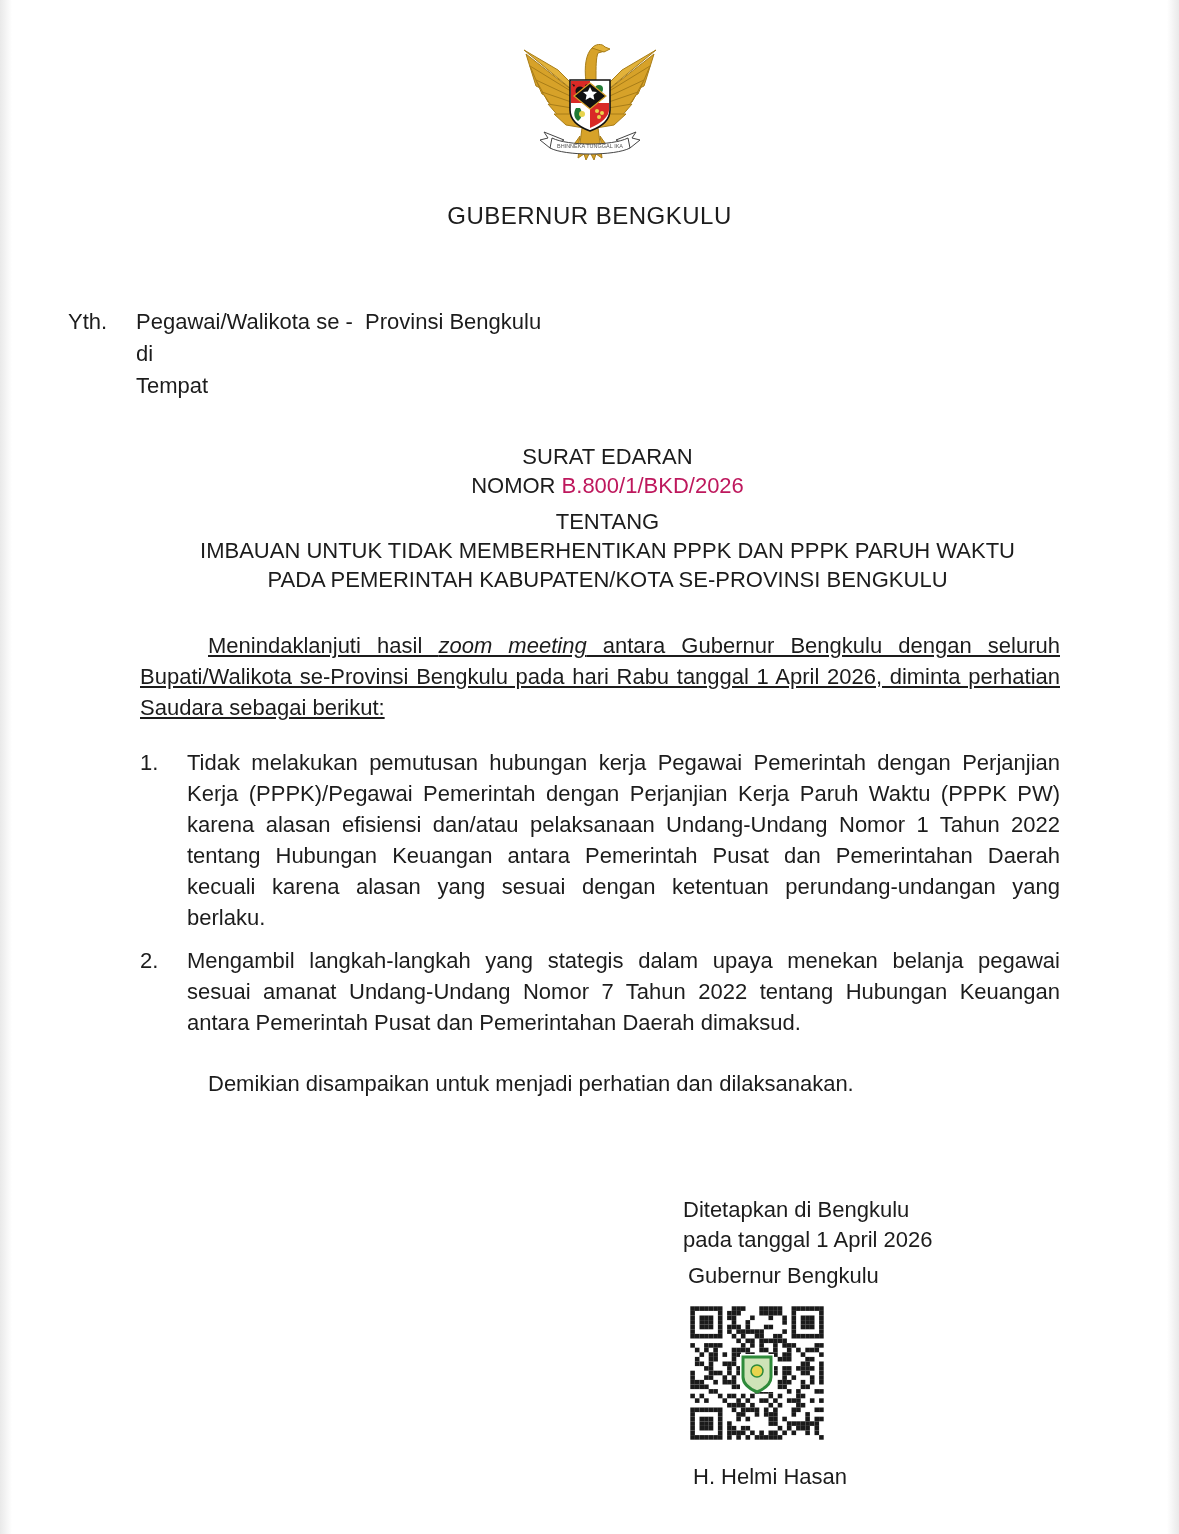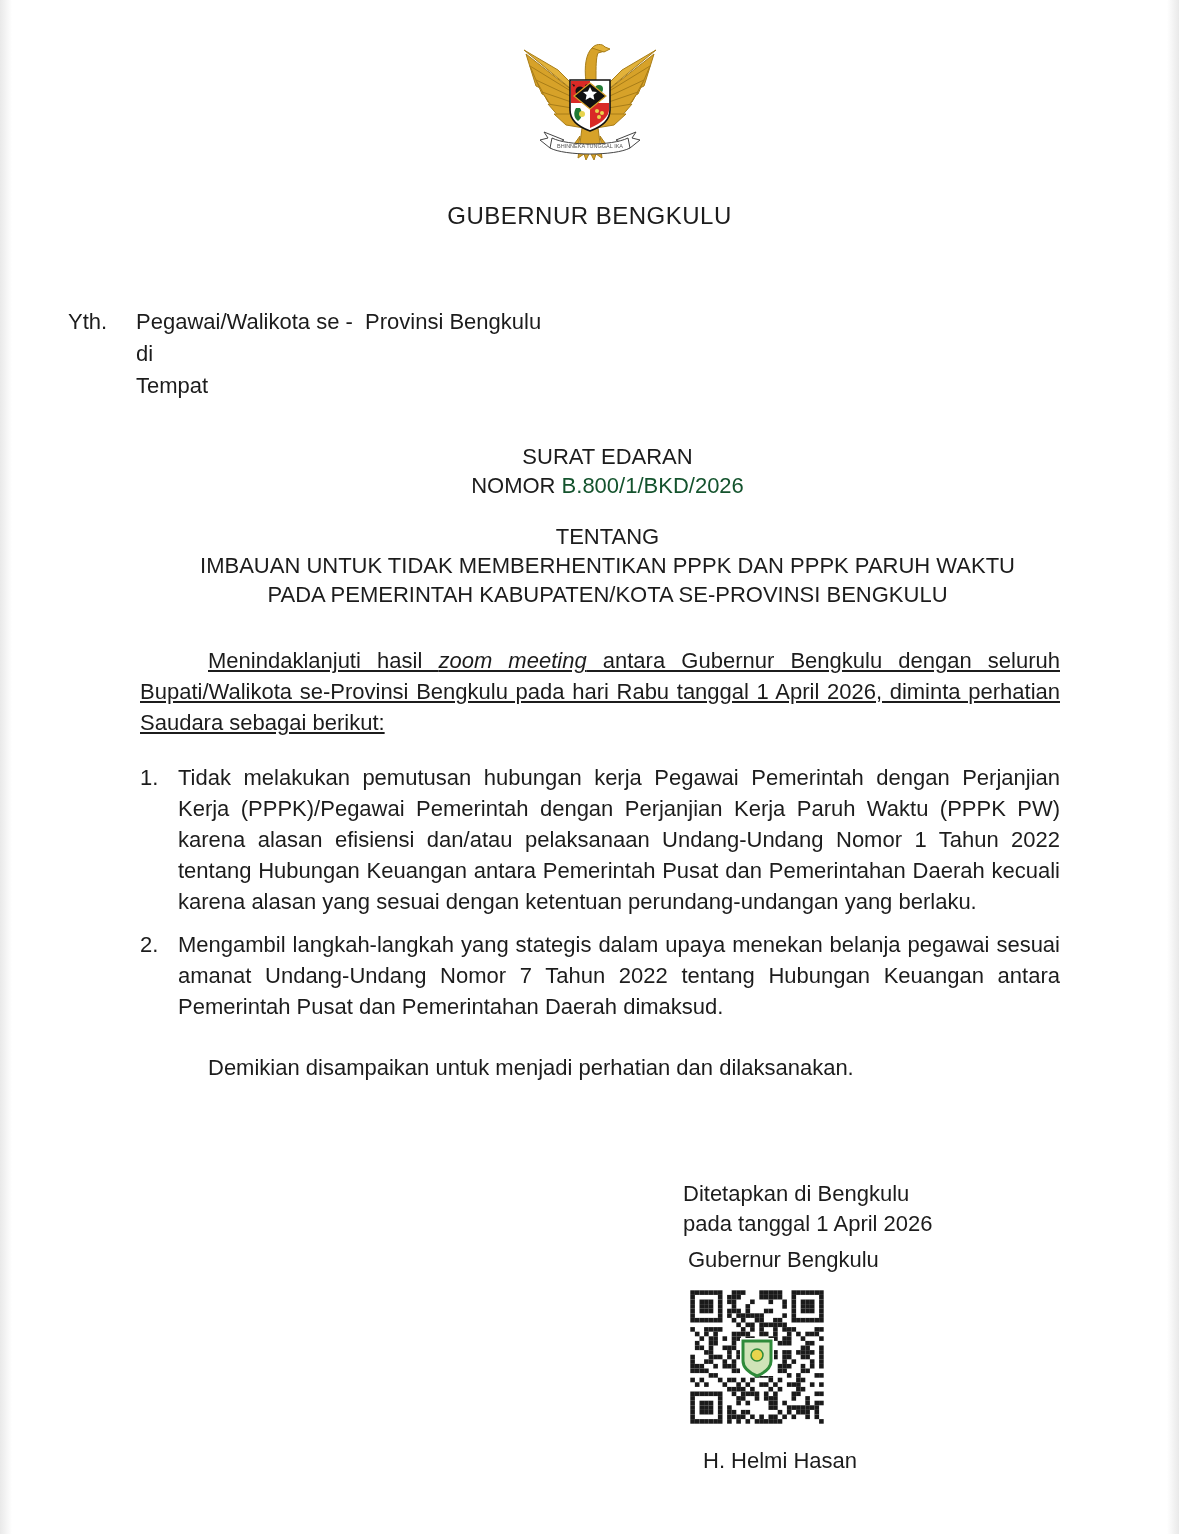--- a/index.html
+++ b/index.html
@@ -38,54 +38,54 @@
   .addr-line1{white-space:pre-wrap;}
   .addr-indent{margin-left:68px;}
 
   .subject{
     margin-top:40px;
     text-align:center;
     font-size:22px;
     line-height:29px;
     padding-left:36px;
   }
-  .subject .about{margin-top:22px;}
-  .num-gray{color:#14532d;}
+  .subject .about{margin-top:7px;}
+  .num-gray{color:#be185d;}
 
   .content{margin-left:140px;width:920px;font-size:22px;line-height:31px;}
 
   .opening{
     margin:36px 0 0 0;
     text-align:justify;
     text-indent:68px;
     text-decoration:underline;
   }
   .opening em{font-style:italic;}
 
   .list{margin-top:24px;}
   .list-item{display:flex;}
   .list-item + .list-item{margin-top:12px;}
   .list-num{width:38px;flex:none;}
-  .list-text{flex:1;text-align:justify;}
+  .list-text{flex:1;text-align:justify;margin-left:9px;}
 
   .closing{
     margin:30px 0 0 0;
     text-indent:68px;
   }
 
   .sig{
     margin-top:96px;
     margin-left:543px;
     font-size:22px;
     line-height:30px;
   }
   .sig-title{margin-top:6px;margin-left:5px;}
   .qr-wrap{margin-top:8px;width:148px;height:148px;}
   .qr-wrap svg{width:148px;height:148px;display:block;}
-  .sig-name{margin-top:14px;margin-left:20px;line-height:31px;}
+  .sig-name{margin-top:14px;margin-left:10px;line-height:31px;}
 </style>
 </head>
 <body>
 
 <div class="page">
   <div class="edge edge-left"></div>
   <div class="edge edge-right"></div>
 
   <div class="emblem-wrap">
     <span>

